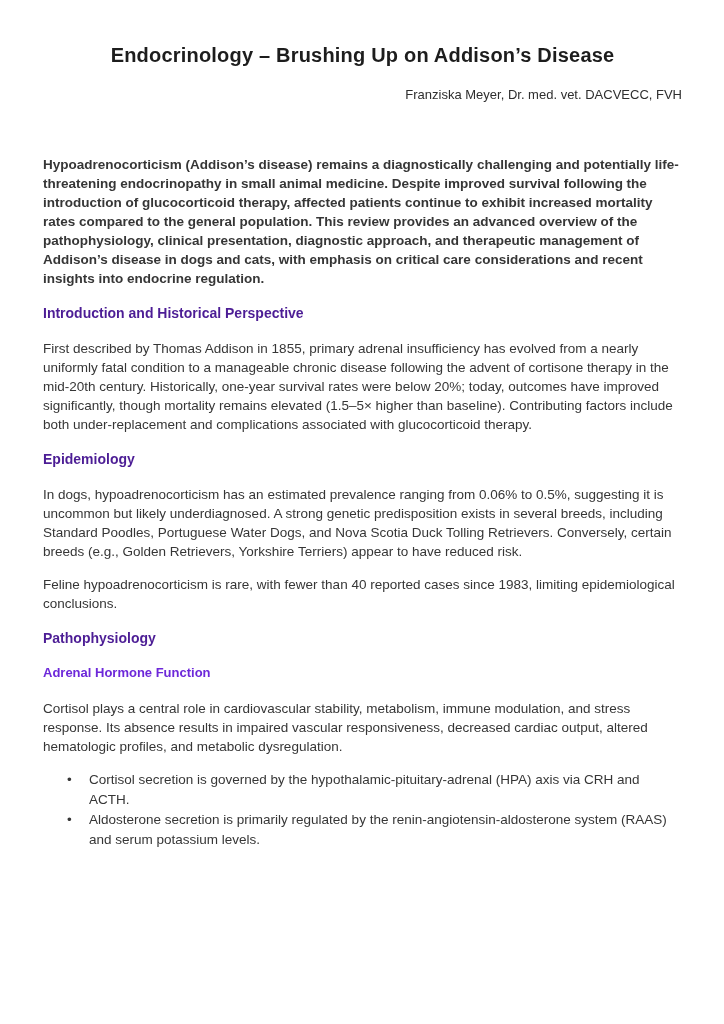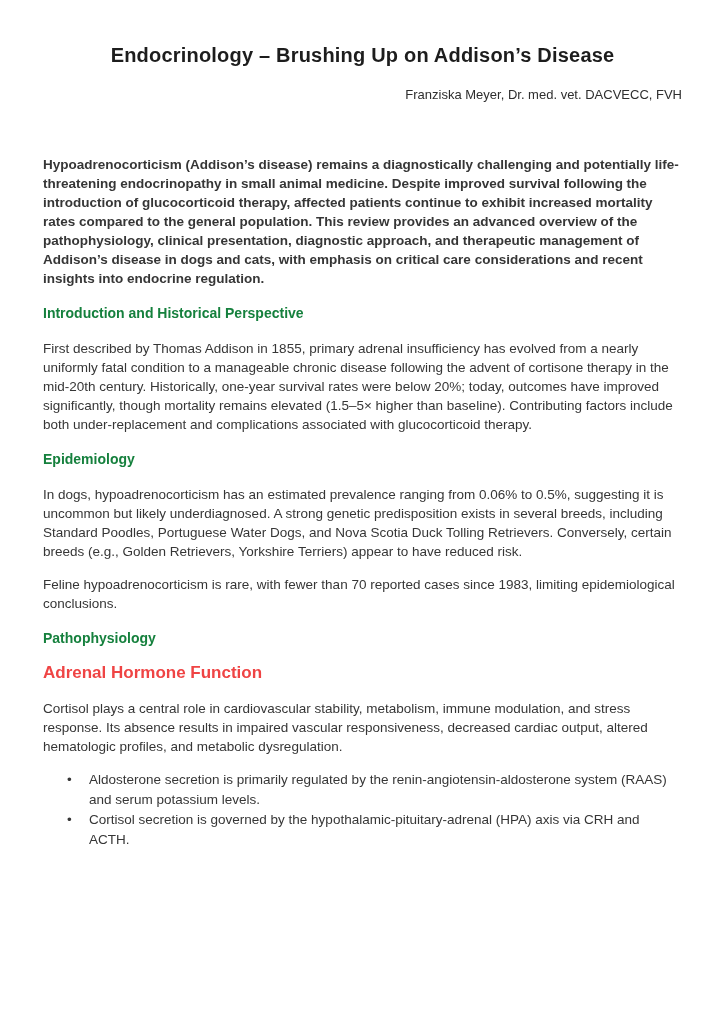--- a/index.html
+++ b/index.html
@@ -34,28 +34,28 @@
   .body-text p {
     font-size: 13.5px;
     line-height: 19px;
     color: #363636;
     margin: 0 0 14px 0;
   }
   .body-text p.abstract { margin-bottom: 15px; font-weight: bold; }
   h2.sec-heading {
     font-size: 14px;
     font-weight: bold;
-    color: #15803d;
+    color: #4c1d95;
     line-height: 18px;
     margin: 16px 0 17px 0;
   }
   h3.sub-heading {
-    font-size: 17px;
+    font-size: 13px;
     font-weight: bold;
-    color: #ef4444;
+    color: #6d28d9;
     line-height: 18px;
     margin: 0 0 17px 0;
   }
   ul.bullet-list {
     list-style: none;
     margin: 5px 0 14px 0;
     padding: 0;
   }
   ul.bullet-list li {
     position: relative;
@@ -87,29 +87,29 @@
     <p class="abstract">Hypoadrenocorticism (Addison’s disease) remains a diagnostically challenging and potentially life-threatening endocrinopathy in small animal medicine. Despite improved survival following the introduction of glucocorticoid therapy, affected patients continue to exhibit increased mortality rates compared to the general population. This review provides an advanced overview of the pathophysiology, clinical presentation, diagnostic approach, and therapeutic management of Addison’s disease in dogs and cats, with emphasis on critical care considerations and recent insights into endocrine regulation.</p>
 
     <h2 class="sec-heading">Introduction and Historical Perspective</h2>
 
     <p>First described by Thomas Addison in 1855, primary adrenal insufficiency has evolved from a nearly uniformly fatal condition to a manageable chronic disease following the advent of cortisone therapy in the mid-20th century. Historically, one-year survival rates were below 20%; today, outcomes have improved significantly, though mortality remains elevated (1.5–5× higher than baseline). Contributing factors include both under-replacement and complications associated with glucocorticoid therapy.</p>
 
     <h2 class="sec-heading">Epidemiology</h2>
 
     <p>In dogs, hypoadrenocorticism has an estimated prevalence ranging from 0.06% to 0.5%, suggesting it is uncommon but likely underdiagnosed. A strong genetic predisposition exists in several breeds, including Standard Poodles, Portuguese Water Dogs, and Nova Scotia Duck Tolling Retrievers. Conversely, certain breeds (e.g., Golden Retrievers, Yorkshire Terriers) appear to have reduced risk.</p>
 
-    <p>Feline hypoadrenocorticism is rare, with fewer than 70 reported cases since 1983, limiting epidemiological conclusions.</p>
+    <p>Feline hypoadrenocorticism is rare, with fewer than 40 reported cases since 1983, limiting epidemiological conclusions.</p>
 
     <h2 class="sec-heading">Pathophysiology</h2>
 
     <h3 class="sub-heading">Adrenal Hormone Function</h3>
 
     <p>Cortisol plays a central role in cardiovascular stability, metabolism, immune modulation, and stress response. Its absence results in impaired vascular responsiveness, decreased cardiac output, altered hematologic profiles, and metabolic dysregulation.</p>
 
 
 
     <ul class="bullet-list">
+      <li>Cortisol secretion is governed by the hypothalamic-pituitary-adrenal (HPA) axis via CRH and ACTH.</li>
       <li>Aldosterone secretion is primarily regulated by the renin-angiotensin-aldosterone system (RAAS) and serum potassium levels.</li>
-      <li>Cortisol secretion is governed by the hypothalamic-pituitary-adrenal (HPA) axis via CRH and ACTH.</li>
     </ul>
 
   </div>
 </div>
 
 </body></html>

